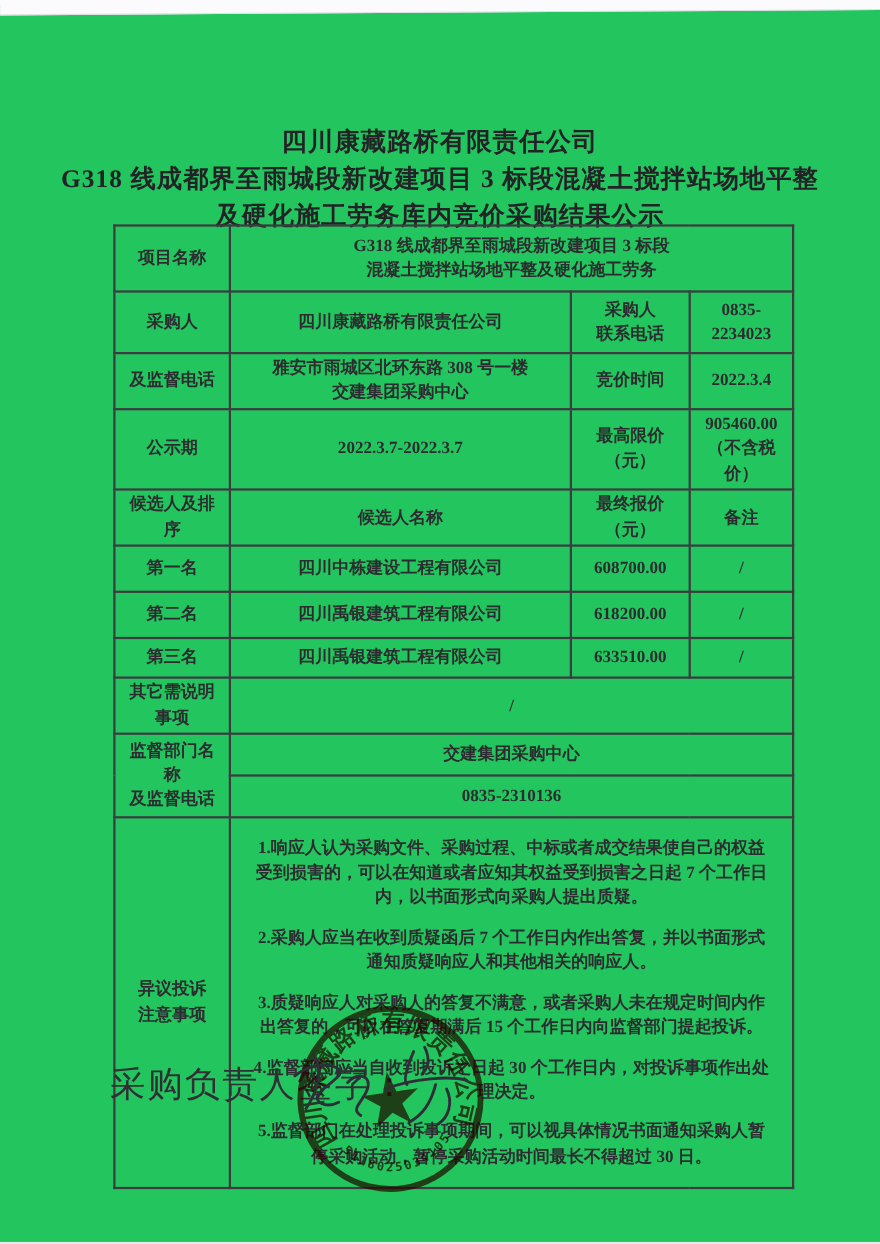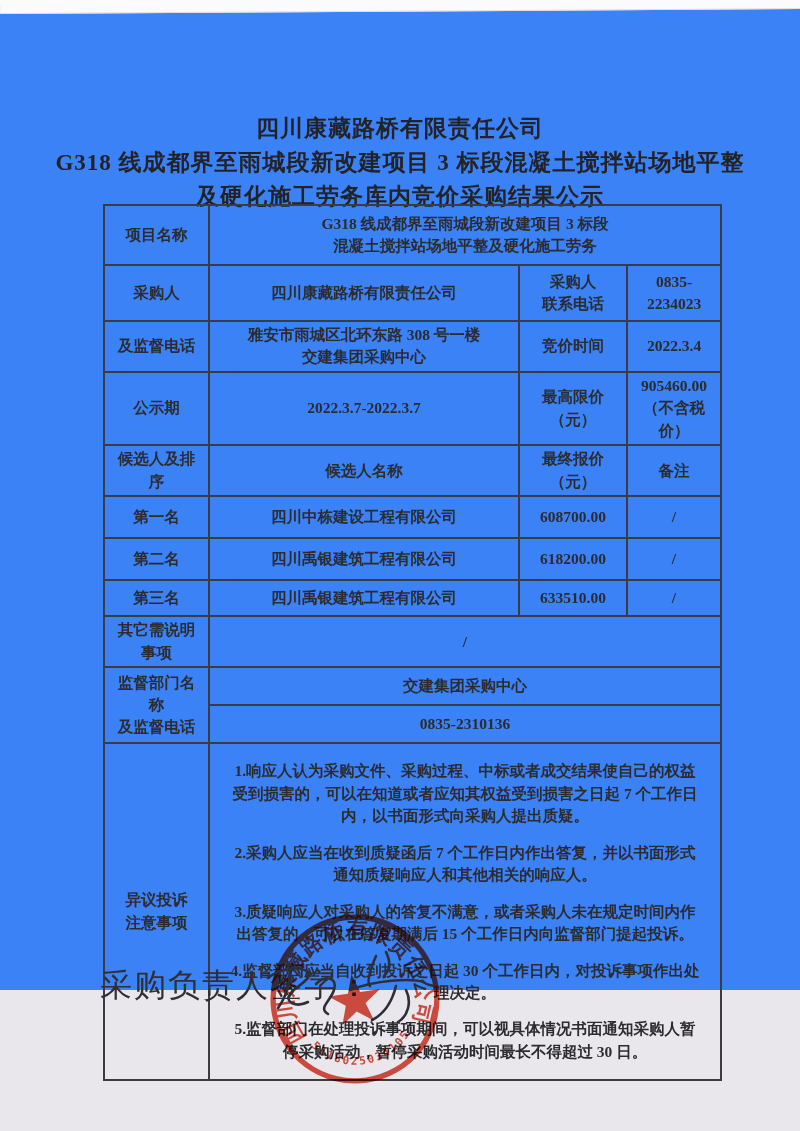--- a/index.html
+++ b/index.html
@@ -1,19 +1,19 @@
 <!DOCTYPE html>
 <html><head>
 <meta charset="utf-8">
 <style>
   html,body{margin:0;padding:0;}
   body{width:800px;height:1131px;overflow:hidden;background:#e9e6ec;}
   .page{
-    position:relative;width:800px;height:990px;
-    background:#3b82f6;
+    position:relative;width:800px;height:1129px;
+    background:#22c55e;
     font-family:"Liberation Serif","DejaVu Serif",serif;
     color:#2c2c30;
   }
   .scan-top{
     position:absolute;top:0;left:0;width:102%;height:13px;
     background:#fbfafc;border-bottom:1px solid #e2dee5;
     transform:rotate(-0.35deg);transform-origin:left top;
   }
   .titles{
     position:absolute;top:112px;left:0;width:800px;

